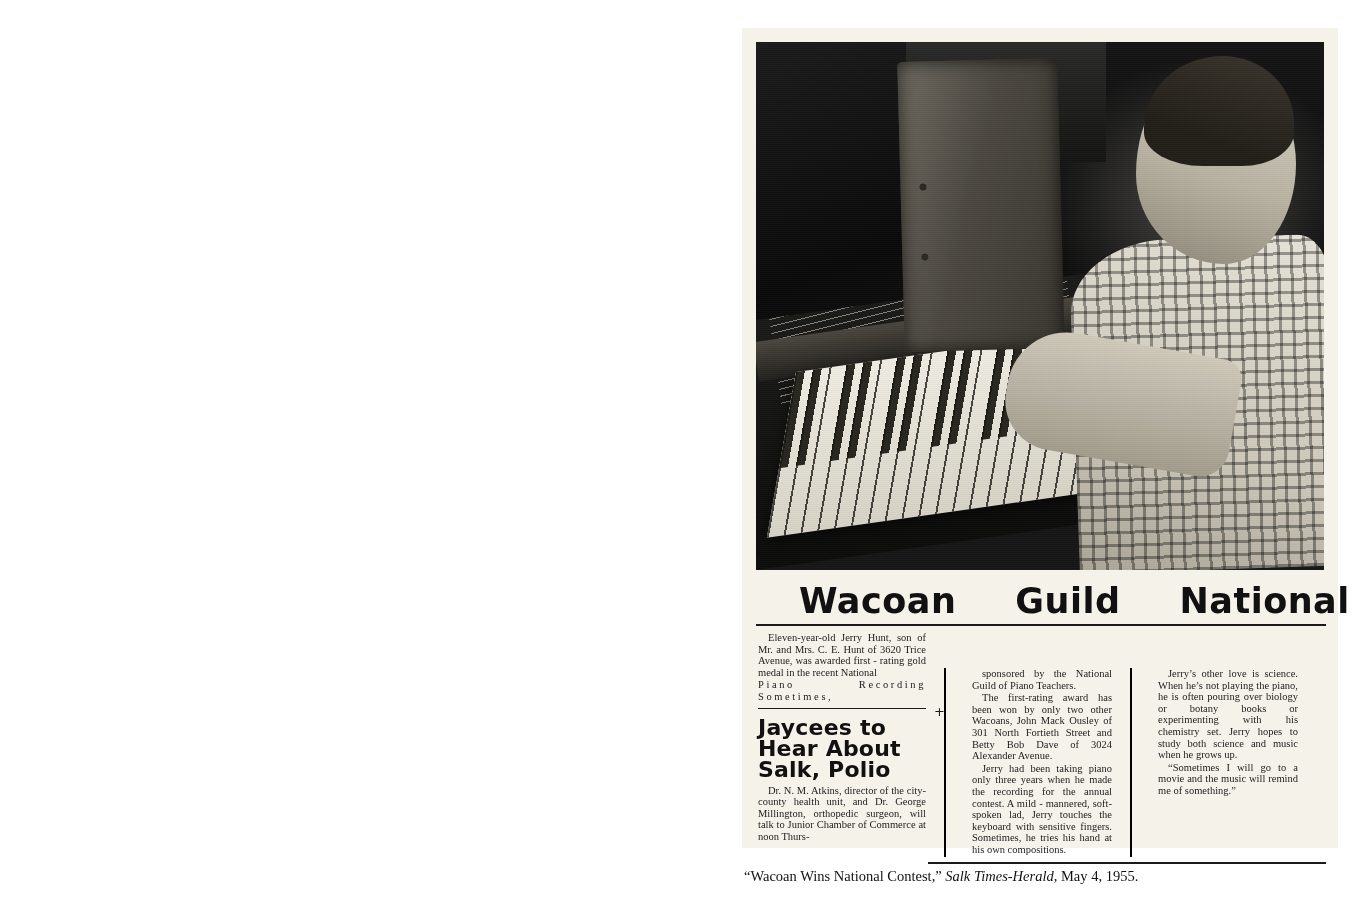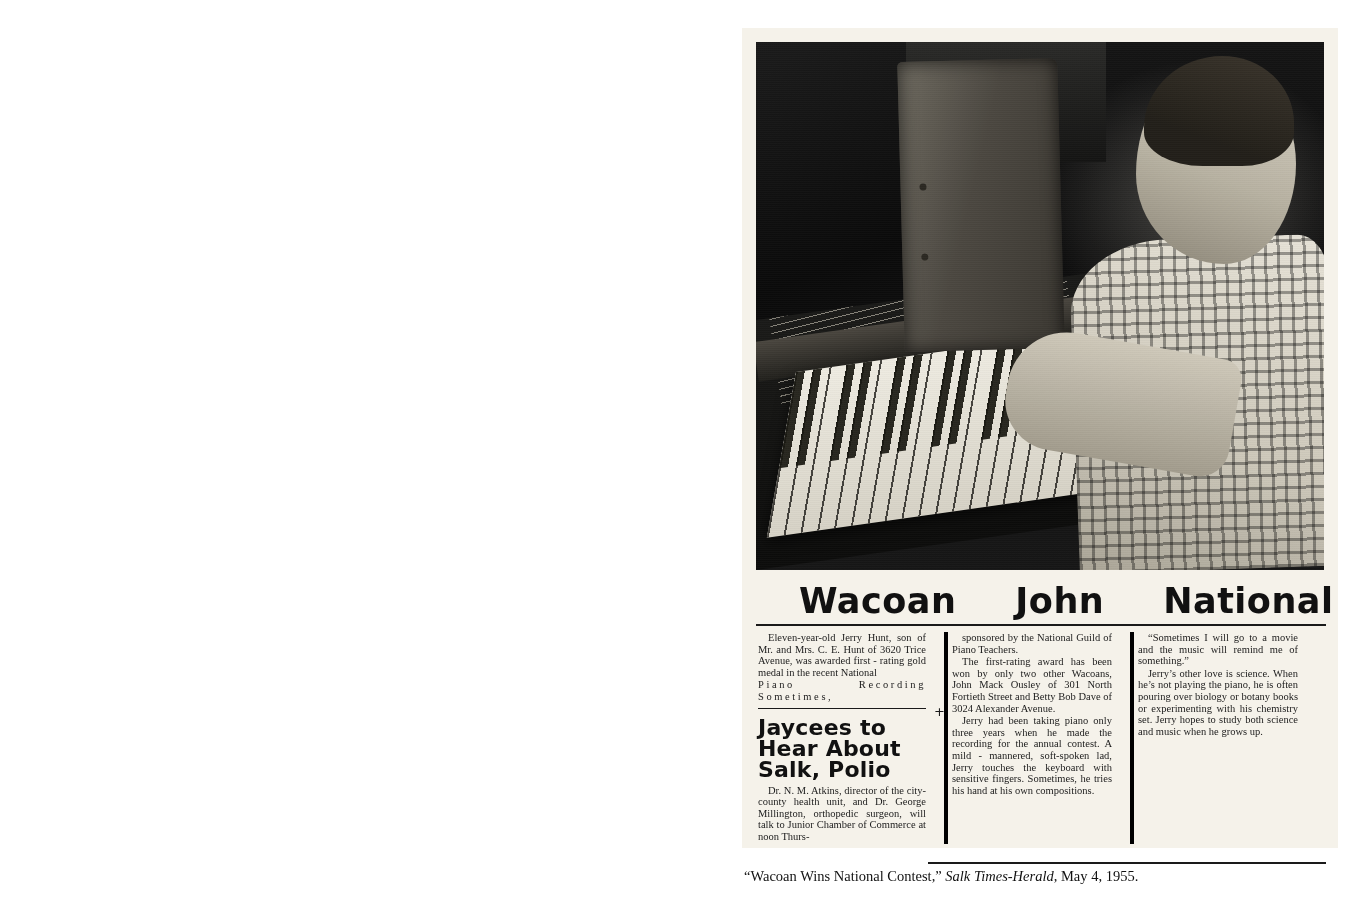--- a/index.html
+++ b/index.html
@@ -219,22 +219,23 @@
     width: 568px;
     display: flex;
     gap: 8px;
   }
   .col {
     width: 178px;
     padding-right: 10px;
     box-sizing: border-box;
   }
   .col + .col {
-    border-left: 4px solid #000000;
-    padding-left: 4px;
+    border-left: 2px solid #000000;
+    padding-left: 26px;
+    margin-top: 36px;
   }
   .col p {
     margin: 0 0 1px 0;
     font-family: "Liberation Serif", serif;
     font-size: 10.5px;
     line-height: 11.6px;
     text-align: justify;
     text-indent: 10px;
     color: #1c1c1c;
   }
@@ -305,21 +306,21 @@
       <div class="music-box"></div>
       <div class="boy-shirt"></div>
       <div class="boy-arm"></div>
       <div class="boy-head"></div>
       <div class="boy-hair"></div>
       <div class="grain"></div>
     </div>
   </div>
 
   <div class="headline">
-    <span>Wacoan</span><span>John</span><span>National</span><span>Contest</span>
+    <span>Wacoan</span><span>Guild</span><span>National</span><span>Contest</span>
   </div>
 
   <div class="rule-top"></div>
 
   <div class="cols">
 
     <div class="col">
       <p>Eleven-year-old Jerry Hunt, son of Mr. and Mrs. C. E. Hunt of 3620 Trice Avenue, was awarded first - rating gold medal in the recent National</p>
       <p class="noind spaced">Piano  Recording  Sometimes,</p>
       <div class="rule-mid"></div>
@@ -327,22 +328,22 @@
       <p>Dr. N. M. Atkins, director of the city-county health unit, and Dr. George Millington, orthopedic surgeon, will talk to Junior Chamber of Commerce at noon Thurs-</p>
     </div>
 
     <div class="col">
       <p>sponsored by the National Guild of Piano Teachers.</p>
       <p>The first-rating award has been won by only two other Wacoans, John Mack Ousley of 301 North Fortieth Street and Betty Bob Dave of 3024 Alexander Avenue.</p>
       <p>Jerry had been taking piano only three years when he made the recording for the annual contest. A mild - mannered, soft-spoken lad, Jerry touches the keyboard with sensitive fingers. Sometimes, he tries his hand at his own compositions.</p>
     </div>
 
     <div class="col">
+      <p>Jerry’s other love is science. When he’s not playing the piano, he is often pouring over biology or botany books or experimenting with his chemistry set. Jerry hopes to study both science and music when he grows up.</p>
       <p>“Sometimes I will go to a movie and the music will remind me of something.”</p>
-      <p>Jerry’s other love is science. When he’s not playing the piano, he is often pouring over biology or botany books or experimenting with his chemistry set. Jerry hopes to study both science and music when he grows up.</p>
     </div>
 
   </div>
 
   <div class="rule-bottom"></div>
 </div>
 
 <div class="reg-mark">+</div>
 
 <div class="caption">

